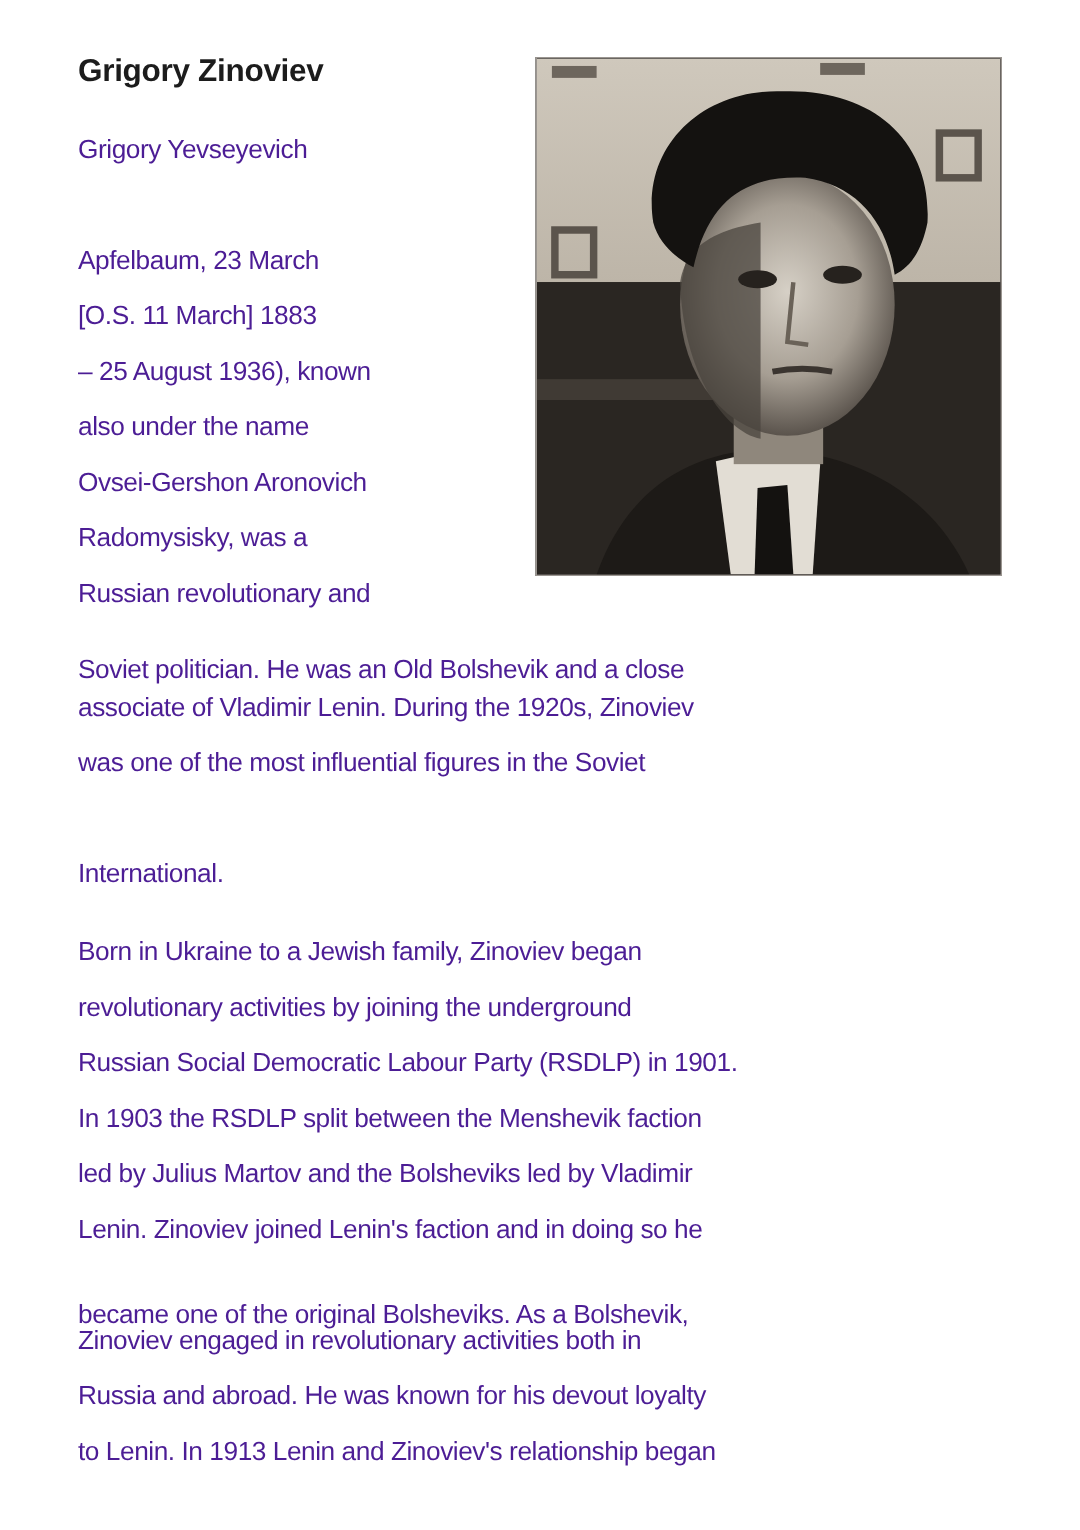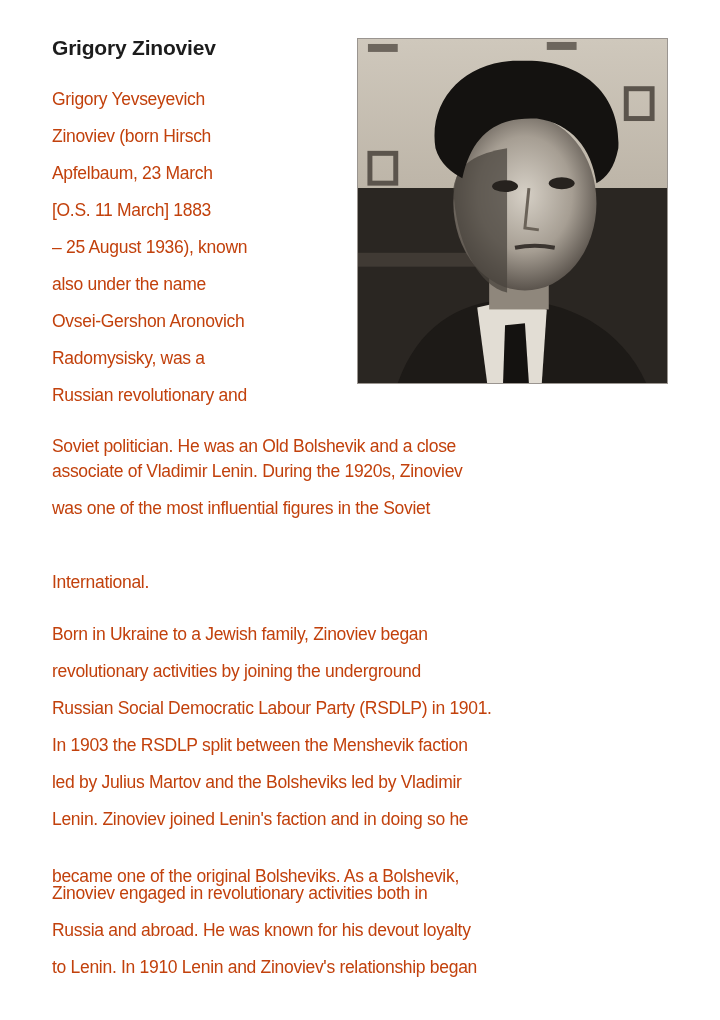--- a/index.html
+++ b/index.html
@@ -6,21 +6,21 @@
   body { width: 720px; height: 1020px; overflow: hidden; position: relative; }
   .page { position: absolute; left: 0; top: 0; width: 575px; height: 1020px; background: #ffffff; }
   .title {
     position: absolute; left: 52px; top: 36px;
     font-family: "Liberation Sans", sans-serif; font-weight: bold;
     font-size: 21px; color: #1c1c1c; letter-spacing: -0.2px;
   }
   .line {
     position: absolute; left: 52px;
     font-family: "Liberation Sans", sans-serif; font-size: 17.5px;
-    color: #c2410c; white-space: nowrap; letter-spacing: -0.3px;
+    color: #4c1d95; white-space: nowrap; letter-spacing: -0.3px;
   }
   .photo {
     position: absolute; left: 357px; top: 38px; width: 311px; height: 346px;
     background: #1e1b18; overflow: hidden; border: 1px solid #9a9590;
     box-sizing: border-box;
   }
   .photo svg { display: block; width: 100%; height: 100%; }
 </style>
 </head>
 <body>
@@ -69,21 +69,20 @@
       <ellipse cx="148" cy="148" rx="13" ry="6" fill="#26221e"></ellipse>
       <ellipse cx="205" cy="145" rx="13" ry="6" fill="#26221e"></ellipse>
 
       <path d="M172 150 L168 190 L182 192" fill="none" stroke="#6a6258" stroke-width="3"></path>
 
       <path d="M158 210 Q178 206 198 210" fill="none" stroke="#3b3530" stroke-width="4"></path>
     </svg>
   </div>
 
   <div class="line" style="top:89px">Grigory Yevseyevich</div>
-  <div class="line" style="top:126px">Zinoviev (born Hirsch</div>
   <div class="line" style="top:163px">Apfelbaum, 23 March</div>
   <div class="line" style="top:200px">[O.S. 11 March] 1883</div>
   <div class="line" style="top:237px">– 25 August 1936), known</div>
   <div class="line" style="top:274px">also under the name</div>
   <div class="line" style="top:311px">Ovsei-Gershon Aronovich</div>
   <div class="line" style="top:385px">Russian revolutionary and</div>
   <div class="line" style="top:348px">Radomysisky, was a</div>
   <div class="line" style="top:436px">Soviet politician. He was an Old Bolshevik and a close</div>
   <div class="line" style="top:461px">associate of Vladimir Lenin. During the 1920s, Zinoviev</div>
   <div class="line" style="top:498px">was one of the most influential figures in the Soviet</div>
@@ -91,14 +90,14 @@
 
   <div class="line" style="top:624px">Born in Ukraine to a Jewish family, Zinoviev began</div>
   <div class="line" style="top:661px">revolutionary activities by joining the underground</div>
   <div class="line" style="top:698px">Russian Social Democratic Labour Party (RSDLP) in 1901.</div>
   <div class="line" style="top:735px">In 1903 the RSDLP split between the Menshevik faction</div>
   <div class="line" style="top:772px">led by Julius Martov and the Bolsheviks led by Vladimir</div>
   <div class="line" style="top:809px">Lenin. Zinoviev joined Lenin's faction and in doing so he</div>
   <div class="line" style="top:866px">became one of the original Bolsheviks. As a Bolshevik,</div>
   <div class="line" style="top:883px">Zinoviev engaged in revolutionary activities both in</div>
   <div class="line" style="top:920px">Russia and abroad. He was known for his devout loyalty</div>
-  <div class="line" style="top:957px">to Lenin. In 1910 Lenin and Zinoviev's relationship began</div>
+  <div class="line" style="top:957px">to Lenin. In 1913 Lenin and Zinoviev's relationship began</div>
 </div>
 
 </body></html>

